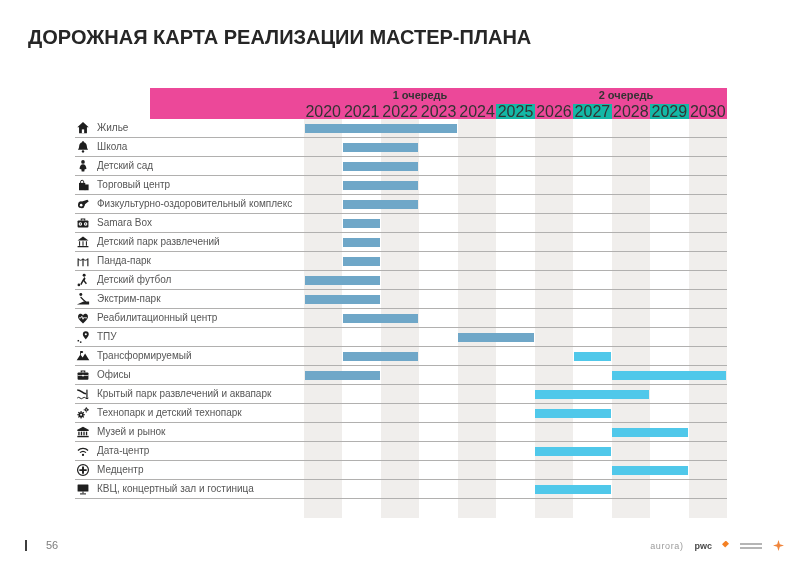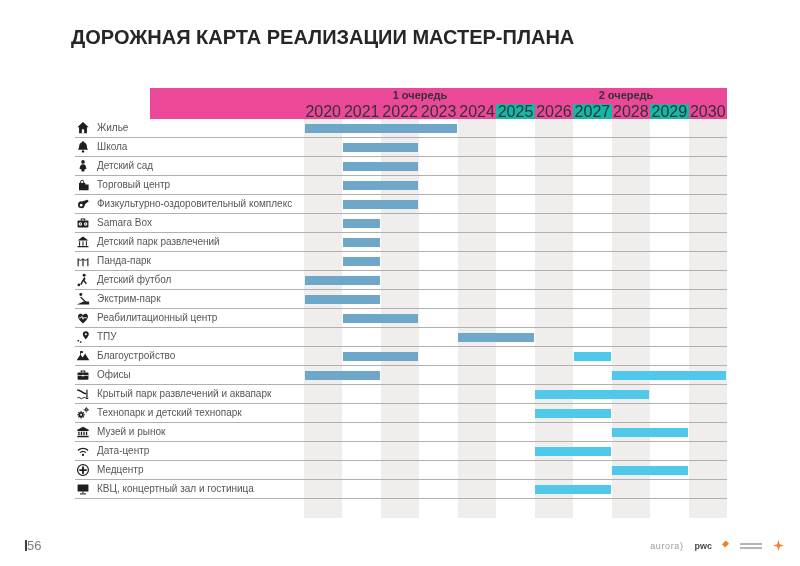--- a/index.html
+++ b/index.html
@@ -1,19 +1,19 @@
 <!DOCTYPE html>
 <html style="--p1: #6FA7C8; --p2: #50C8EA;"><head>
 <meta charset="utf-8">
 <style>
   html,body{margin:0;padding:0;background:#fff;}
   .page{position:relative;width:800px;height:566px;background:#ffffff;
         font-family:"Liberation Sans",sans-serif;overflow:hidden;}
   .title{position:absolute;left:28px;top:26px;font-size:20px;font-weight:bold;
-         color:#262626;letter-spacing:0px;white-space:nowrap;margin-left:43px;}
+         color:#262626;letter-spacing:0px;white-space:nowrap;}
   
   .band{position:absolute;left:150px;top:88px;width:577px;height:31px;background:#ec4899;}
   .phase-label{position:absolute;top:1px;transform:translateX(-50%);
                font-size:11px;font-weight:bold;color:#333;white-space:nowrap;}
   .phase-1{left:270px;} .phase-2{left:476px;}
   .year-axis{position:absolute;left:304px;top:104px;width:423px;height:15px;display:flex;}
   .year-cell{width:38.4545px;text-align:center;font-size:16px;font-weight:normal;
              color:#333;line-height:15px;}
   .year-cell.white{background:#14b8a6;}
   
@@ -22,22 +22,22 @@
   .rows{position:absolute;left:75px;top:119px;width:652px;}
   .row{position:relative;height:19px;box-sizing:border-box;border-bottom:1px solid #b1b0af;}
   .row .icon{position:absolute;left:1px;top:2px;width:14px;height:14px;}
   .row .icon svg{display:block;width:14px;height:14px;}
   .row .label{position:absolute;left:22px;top:0;line-height:18px;font-size:10px;
               color:#565656;white-space:nowrap;}
   .bar{position:absolute;top:5px;height:9px;}
   .bar.p1{background:var(--p1,#6FA7C8);}
   .bar.p2{background:var(--p2,#50C8EA);}
   
-  .page-num{position:absolute;left:25px;top:540px;font-size:13px;color:#7d7d7d;
-            border-left:2px solid #3e3e3e;padding-left:0;line-height:11px;}
+  .page-num{position:absolute;left:25px;top:540px;font-size:11px;color:#7d7d7d;
+            border-left:2px solid #3e3e3e;padding-left:19px;line-height:11px;}
   .footer-logos{position:absolute;right:16px;top:540px;display:flex;align-items:center;gap:11px;}
   .logo-aurora{font-size:9px;color:#9c9c9c;letter-spacing:.6px;}
   .logo-pwc{font-size:9px;font-weight:bold;color:#4a4a4a;display:flex;align-items:flex-start;gap:10px;text-align:center;}
   .pwc-mark{display:inline-block;width:7px;height:7px;background:#f48024;
             clip-path:polygon(0 55%,55% 0,100% 45%,45% 100%);}
   .partner-lines{display:flex;flex-direction:column;gap:2px;}
   .partner-lines i{display:block;width:22px;height:2px;background:#b5b5b5;}
   .logo-star svg{display:block;width:11px;height:11px;}
 </style>
 </head>
@@ -207,21 +207,21 @@
     <div class="bar p1" style="left: 383.318px; width: 75.409px;"></div>
         </div>
         <div class="row">
       <span class="icon">
             <svg viewBox="0 0 16 16">
               <path fill="#1f1f1f" d="M.8 12.8 5 6.4l2.6 3.4L10.4 5l4.8 7.8z"></path>
               <rect fill="#1f1f1f" x="4.6" y="2.4" width="1" height="4.2"></rect>
               <path fill="#1f1f1f" d="M5.6 2.4h2.7l-.9 1.1.9 1.1H5.6z"></path>
             </svg>
           </span>
-      <span class="label">Благоустройство</span>
+      <span class="label">Трансформируемый</span>
     <div class="bar p1" style="left: 267.954px; width: 75.409px;"></div>
           <div class="bar p2" style="left: 498.682px; width: 36.9545px;"></div>
         </div>
         <div class="row">
       <span class="icon">
             <svg viewBox="0 0 16 16">
               <rect fill="#1f1f1f" x="1.8" y="5" width="12.4" height="8.4" rx="1"></rect>
               <path fill="none" stroke="#1f1f1f" stroke-width="1.3" d="M6 5V3.4h4V5"></path>
               <path stroke="#fff" stroke-width=".8" d="M1.8 8.6h12.4"></path>
               <rect x="7" y="7.8" width="2" height="1.7" fill="#fff"></rect>

